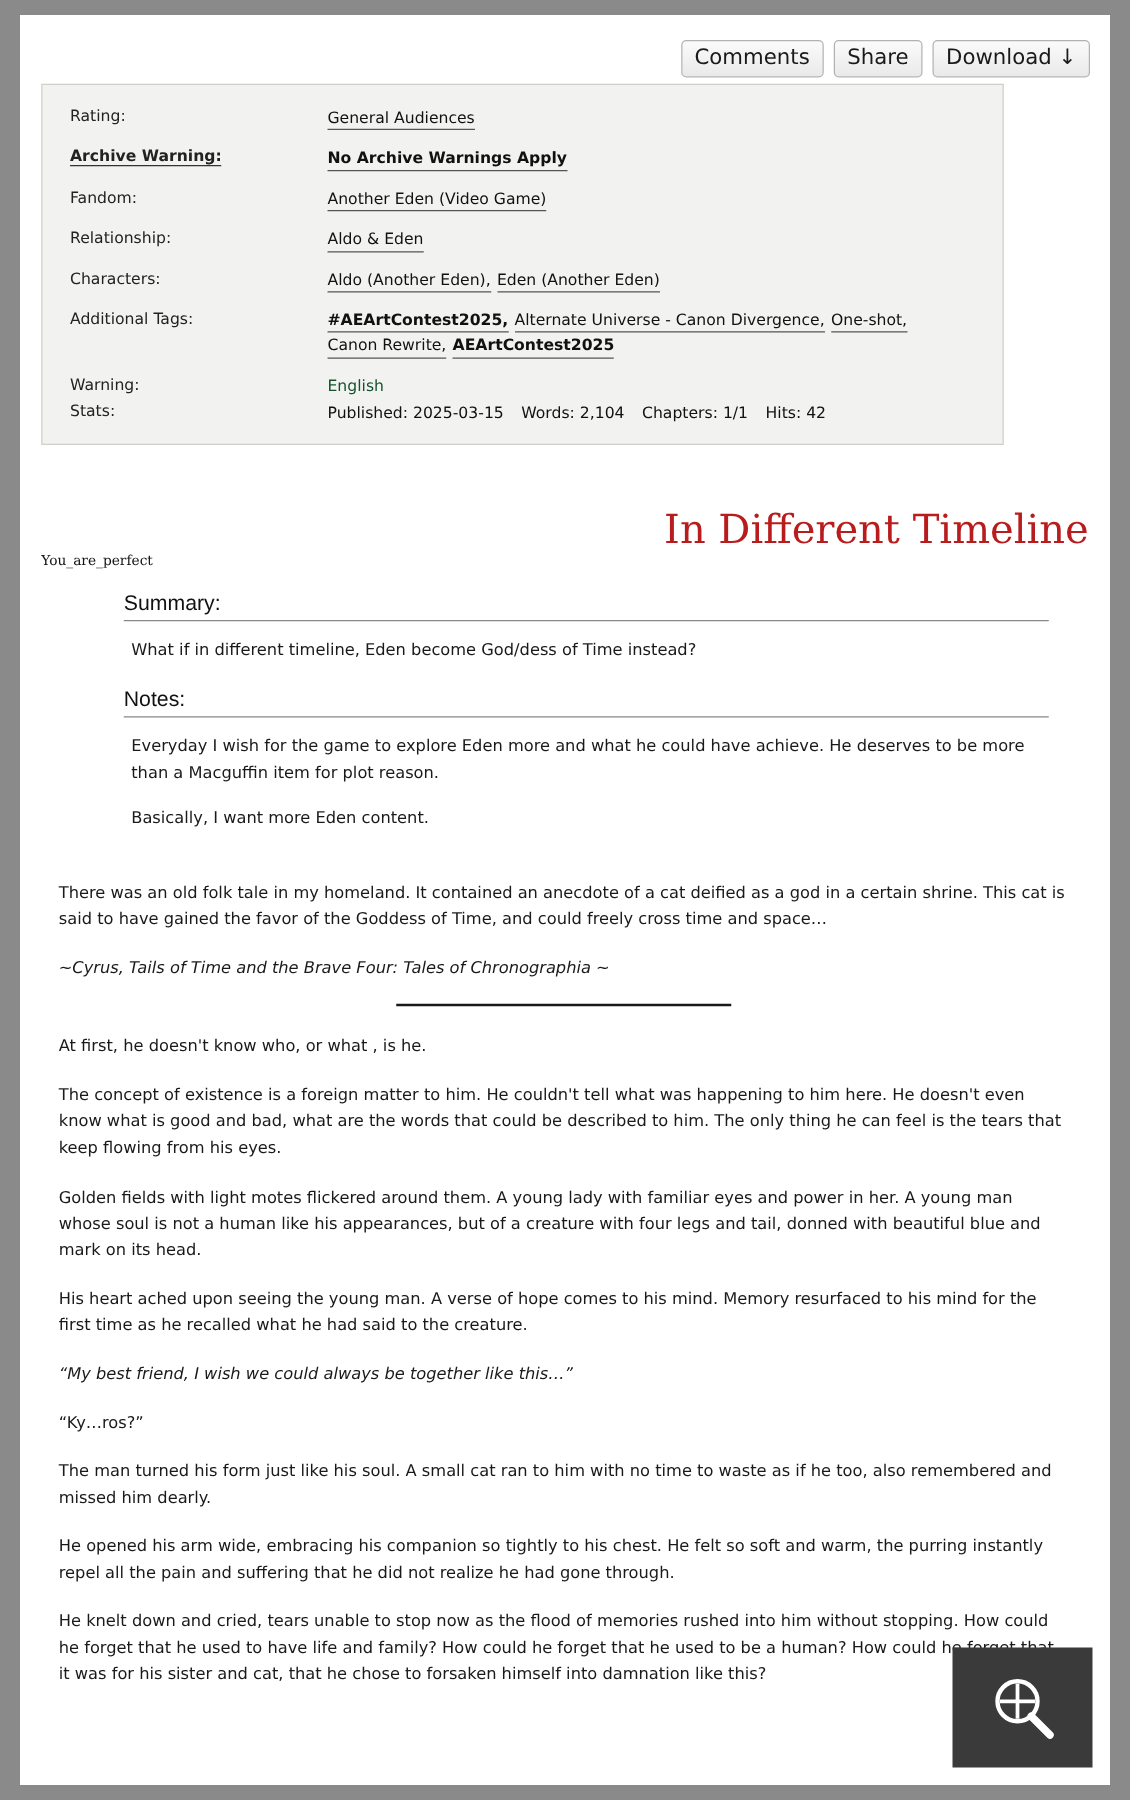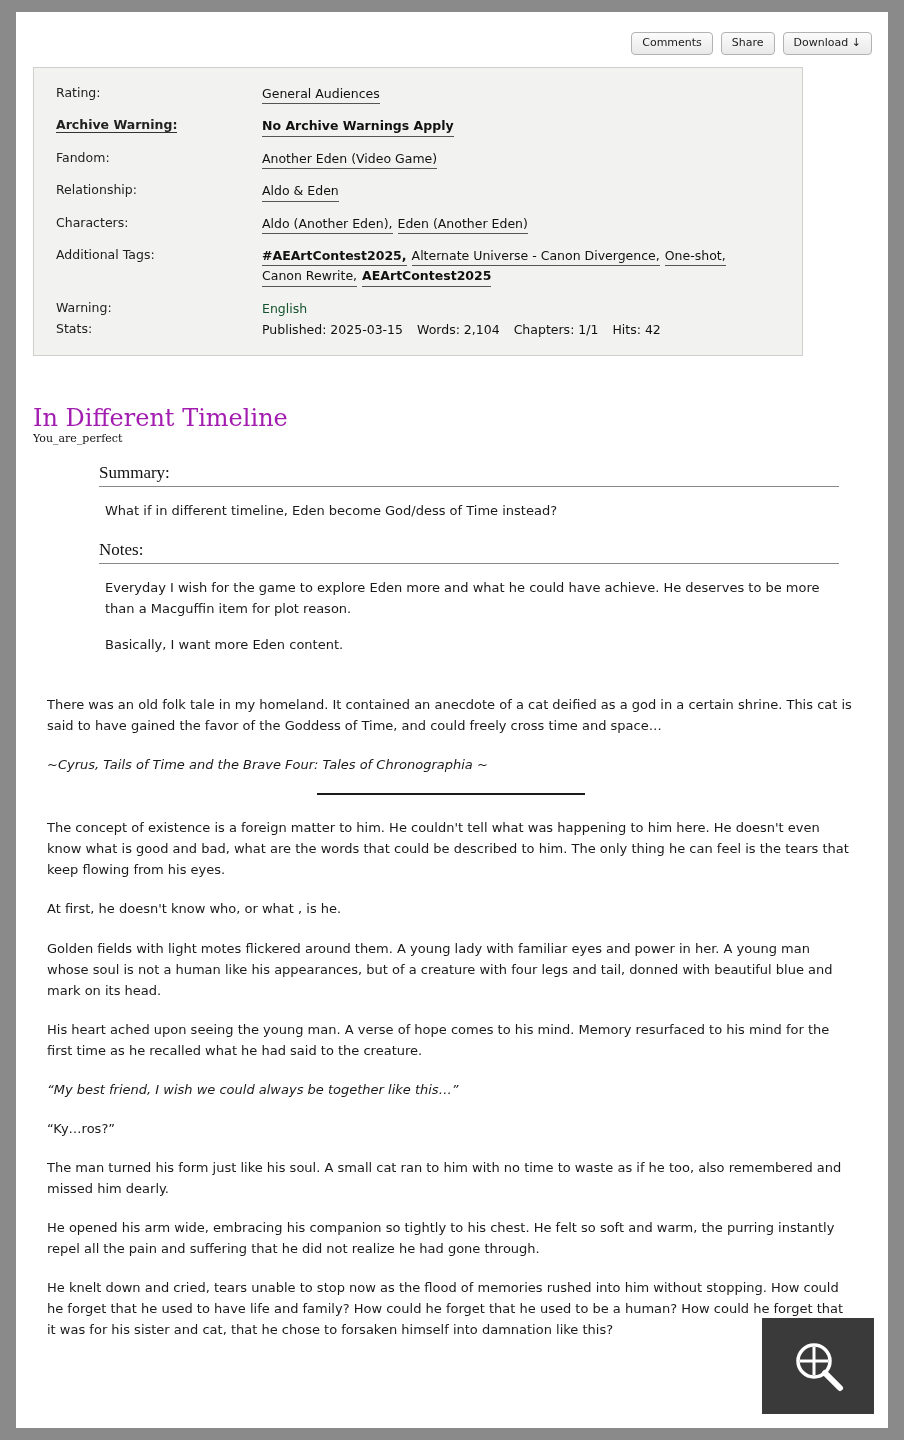--- a/index.html
+++ b/index.html
@@ -27,21 +27,21 @@
   
   .toolbar {
     position: absolute;
     right: 16px;
     top: 20px;
     display: flex;
     gap: 8px;
   }
   .tb-btn {
     font-family: "DejaVu Sans", sans-serif;
-    font-size: 11px;
+    font-size: 17px;
     color: #1a1a1a;
     background: linear-gradient(#fbfbfb, #e9e9e9);
     border: 1px solid #b2b2b2;
     border-radius: 4px;
     padding: 4px 10px 5px 10px;
     line-height: 1.1;
     white-space: nowrap;
   }
   
   .meta-box {
@@ -85,40 +85,40 @@
   .stats-row span { margin-right: 14px; }
 
   
   .work {
     position: absolute;
     left: 17px;
     top: 378px;
     width: 838px;
   }
   .work-title {
-    text-align: left;
+    text-align: right;
     font-family: "DejaVu Serif", serif;
-    font-size: 24px;
-    color: #a21caf;
+    font-size: 32px;
+    color: #b91c1c;
     margin: 14px 0 0 0;
     font-weight: normal;
   }
   .byline {
     text-align: left;
     font-family: "DejaVu Serif", serif;
     font-size: 11px;
     color: #111;
     margin-top: 0;
   }
   .module {
     margin-top: 18px;
     padding: 0 32px 0 66px;
   }
   .module h3 {
-    font-family: Liberation Serif, serif;
+    font-family: Liberation Sans, sans-serif;
     font-weight: normal;
     font-size: 17px;
     color: #111;
     margin: 0 0 6px 0;
     padding-bottom: 3px;
     border-bottom: 1px solid #888;
   }
   .module .body {
     font-size: 13px;
     color: #1a1a1a;
@@ -221,22 +221,22 @@
       <div class="body" id="notes-body">
           <p>Everyday I wish for the game to explore Eden more and what he could have achieve. He deserves to be more than a Macguffin item for plot reason.</p>
           <p>Basically, I want more Eden content.</p>
         </div>
     </div>
 
     <div class="chapter" id="chapter-body">
         <p class="">There was an old folk tale in my homeland. It contained an anecdote of a cat deified as a god in a certain shrine. This cat is said to have gained the favor of the Goddess of Time, and could freely cross time and space…</p>
         <p class="italic">~Cyrus, Tails of Time and the Brave Four: Tales of Chronographia ~</p>
         <div class="hr-rule"></div>
+        <p class="">At first, he doesn't know who, or what , is he.</p>
         <p class="">The concept of existence is a foreign matter to him. He couldn't tell what was happening to him here. He doesn't even know what is good and bad, what are the words that could be described to him. The only thing he can feel is the tears that keep flowing from his eyes.</p>
-        <p class="">At first, he doesn't know who, or what , is he.</p>
         <p class="">Golden fields with light motes flickered around them. A young lady with familiar eyes and power in her. A young man whose soul is not a human like his appearances, but of a creature with four legs and tail, donned with beautiful blue and mark on its head.</p>
         <p class="">His heart ached upon seeing the young man. A verse of hope comes to his mind. Memory resurfaced to his mind for the first time as he recalled what he had said to the creature.</p>
         <p class="italic">“My best friend, I wish we could always be together like this…”</p>
         <p class="">“Ky…ros?”</p>
         <p class="">The man turned his form just like his soul. A small cat ran to him with no time to waste as if he too, also remembered and missed him dearly.</p>
         <p class="">He opened his arm wide, embracing his companion so tightly to his chest. He felt so soft and warm, the purring instantly repel all the pain and suffering that he did not realize he had gone through.</p>
         <p class="">He knelt down and cried, tears unable to stop now as the flood of memories rushed into him without stopping. How could he forget that he used to have life and family? How could he forget that he used to be a human? How could he forget that it was for his sister and cat, that he chose to forsaken himself into damnation like this?</p>
       </div>
   </div>
 

